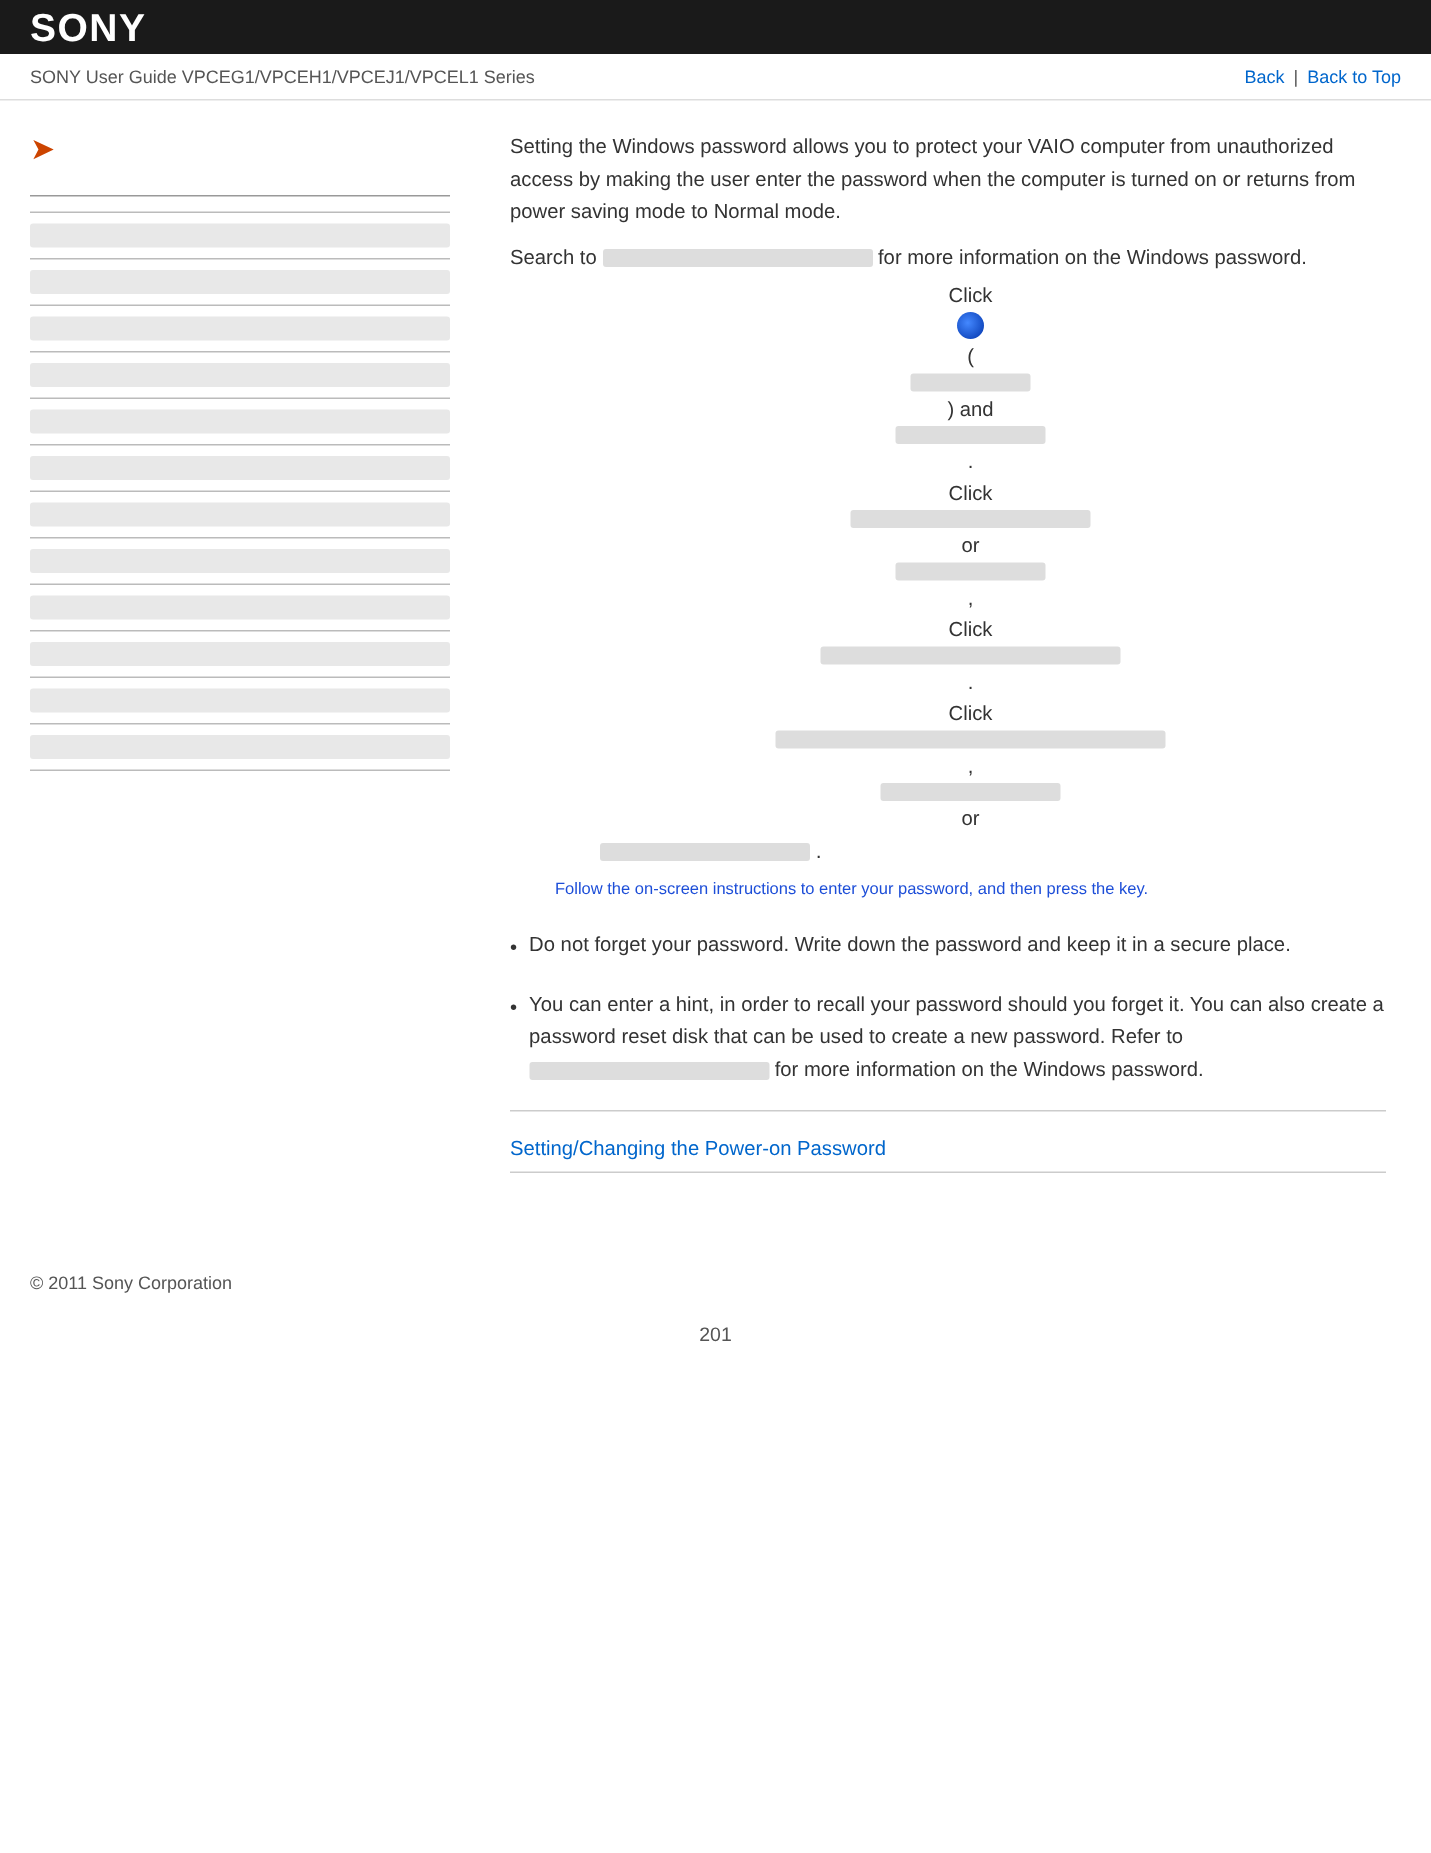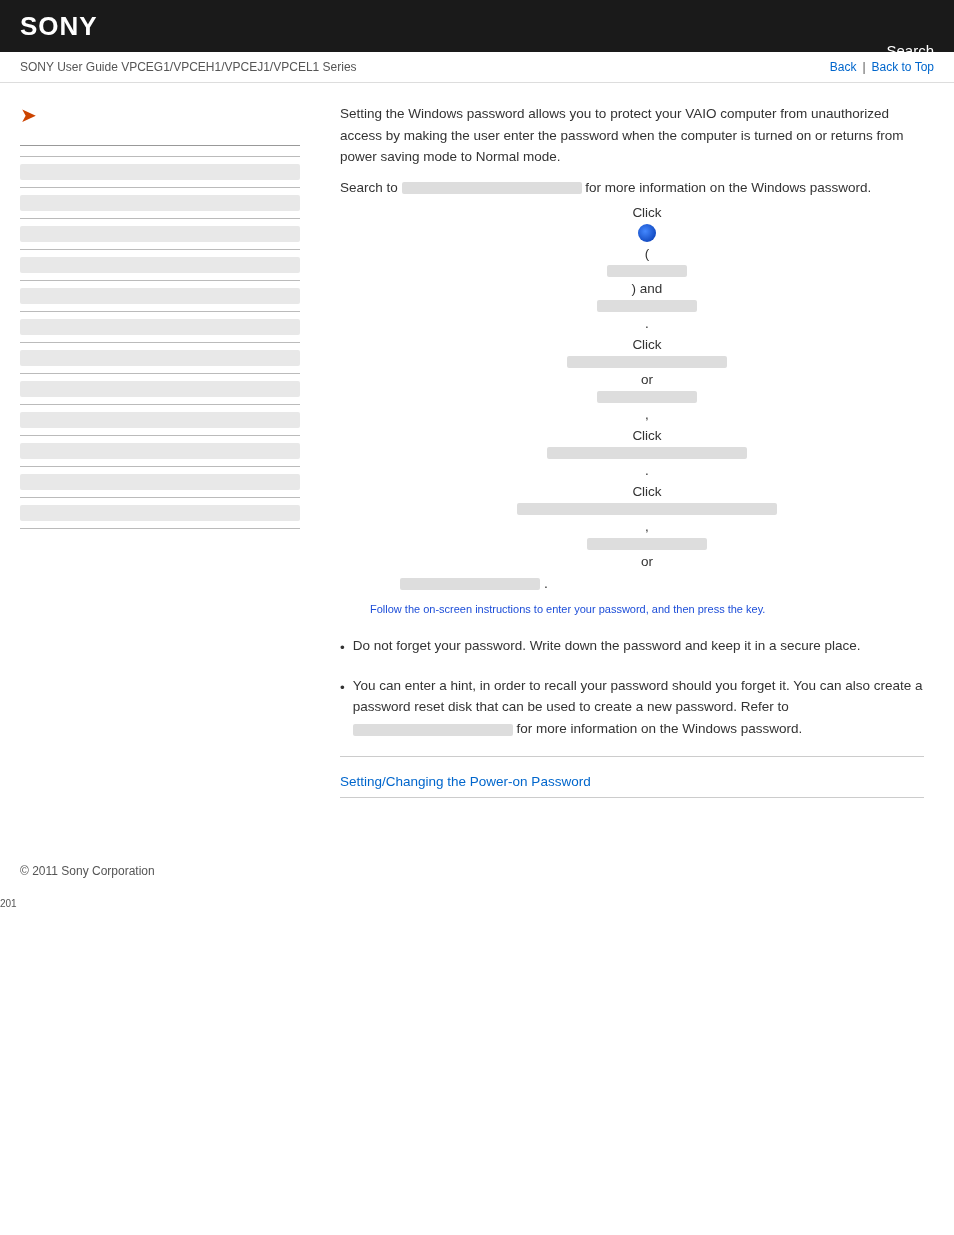--- a/index.html
+++ b/index.html
@@ -6,21 +6,21 @@
     body { font-family: Arial, sans-serif; font-size: 14px; color: #333; background: #fff; width: 954px; min-height: 1235px; }
 
     
     #header {
       background: #1a1a1a;
       color: #fff;
       display: flex;
       align-items: center;
       justify-content: space-between;
       padding: 0 20px;
-      height: 52px;
+      height: 36px;
     }
     #sony-logo {
       font-size: 26px;
       font-weight: 900;
       color: #fff;
       letter-spacing: 1px;
       font-family: Arial Black, Arial, sans-serif;
     }
     #search-button {
       color: #fff;
@@ -199,21 +199,22 @@
       font-size: 13.5px;
     }
 
     
     #footer {
       padding: 20px 20px 10px 20px;
       font-size: 12px;
       color: #555;
     }
     #page-number {
-      font-size: 10px;
+      text-align: center;
+      font-size: 13px;
       color: #555;
       padding: 10px 0;
     }
   </style>
 </head>
 <body>
 
 <div id="header">
   <span id="sony-logo">SONY</span>
   <button id="search-button">Search</button>

